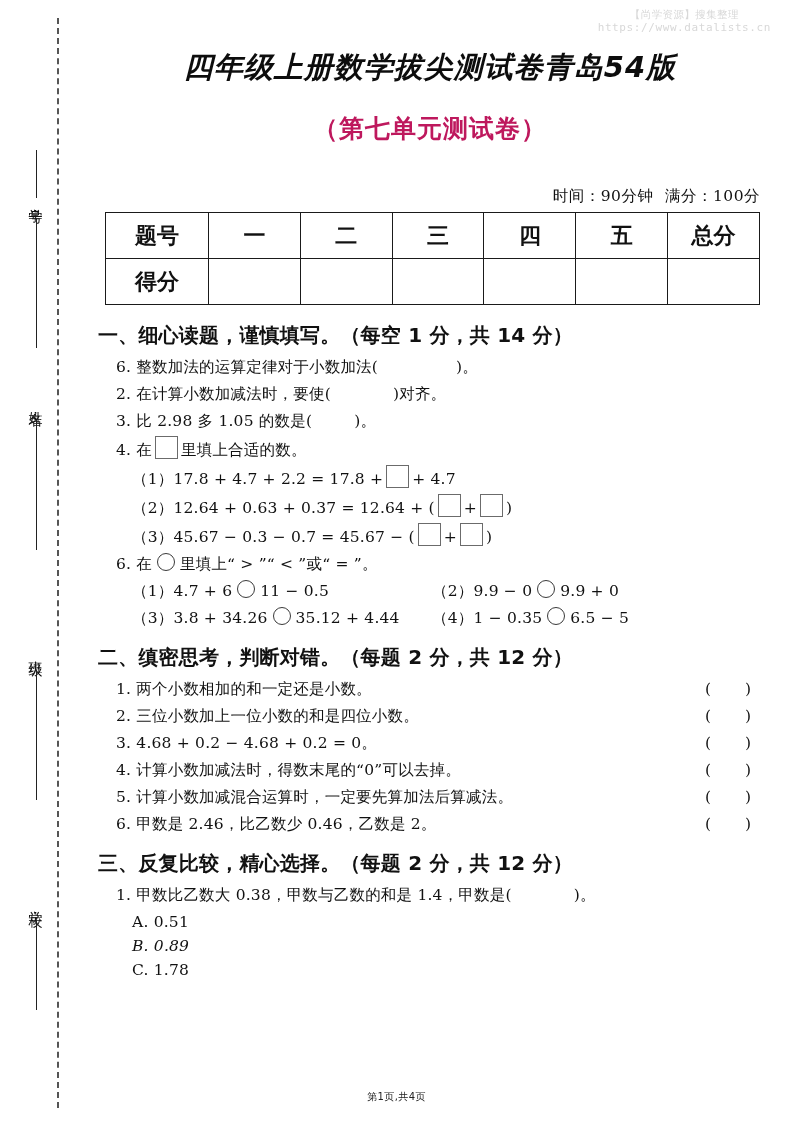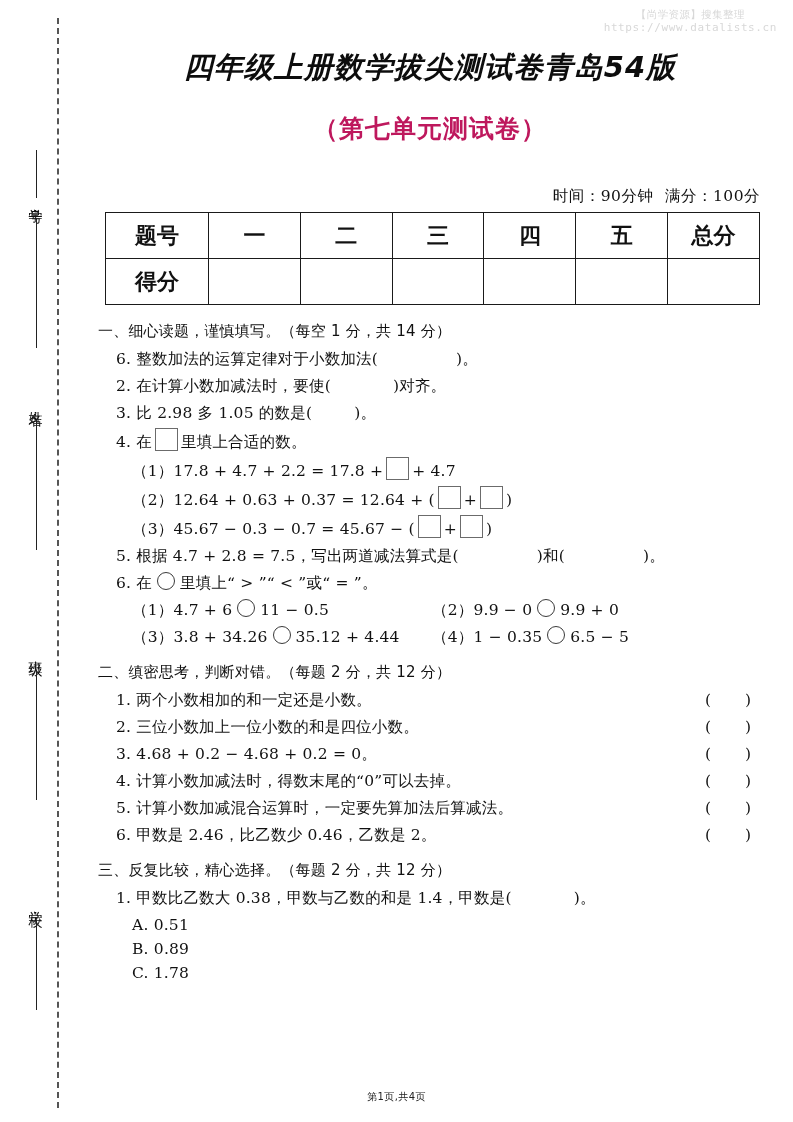--- a/index.html
+++ b/index.html
@@ -8,21 +8,21 @@
     background:#ffffff;
     font-family:"DejaVu Serif", serif;
     color:#111111;
     position:relative;
     overflow:hidden;
   }
   .page { position:absolute; inset:0; }
 
   
   .watermark {
-    position:absolute; top:8px; right:16px;
+    position:absolute; top:8px; right:22px;
     text-align:center;
     color:#d8d8d8;
     line-height:1.25;
     user-select:none;
   }
   .wm-line1 { font-size:10.5px; font-family:"DejaVu Sans", sans-serif; letter-spacing:.4px; }
   .wm-line2 { font-size:11px; font-family:"DejaVu Sans Mono", monospace; letter-spacing:.6px; }
 
   
   .cutline {
@@ -89,22 +89,22 @@
     font-family:"DejaVu Sans", sans-serif;
     font-weight:bold;
     font-size:22px;
   }
   .score-table td.head-label { width:100px; }
 
   
   .content { position:absolute; left:98px; top:322px; right:28px; }
   .sec-head {
     font-family:"DejaVu Sans", sans-serif;
-    font-weight:normal;
-    font-size:15px;
+    font-weight:bold;
+    font-size:20px;
     margin:0 0 6px 0;
     letter-spacing:.2px;
   }
   .q {
     position:relative;
     font-size:15.5px;
     line-height:1.55;
     margin:0 0 3px 0;
     padding-left:18px;
     letter-spacing:.2px;
@@ -136,21 +136,21 @@
     letter-spacing:0;
   }
   .tf-mark .sp { display:inline-block; width:34px; }
 
   .two-col { display:flex; }
   .two-col > span:first-child { width:300px; display:inline-block; }
 
   .opts { display:flex;flex-direction:column; }
   .opts > span { display:inline-block; }
   .opt-a { width:215px; }
-  .opt-b { width:205px; }
+  .opt-b { width:205px;font-style:italic; }
 
   .sec-gap { height:11px; }
 
   
   .footer {
     position:absolute; left:0; right:0; bottom:18px;
     text-align:center;
     font-family:"DejaVu Sans", sans-serif;
     font-size:10px;
     color:#222;
@@ -245,23 +245,20 @@
     </div>
 
     <div class="q sub">
       <span>（2）</span><span>12.64 + 0.63 + 0.37 = 12.64 + (</span><span class="fbox"></span><span>+</span><span class="fbox"></span><span>)</span>
     </div>
 
     <div class="q sub">
       <span>（3）</span><span>45.67 − 0.3 − 0.7 = 45.67 − (</span><span class="fbox"></span><span>+</span><span class="fbox"></span><span>)</span>
     </div>
 
-    <div class="q">
-      <span>5. 根据 4.7 + 2.8 = 7.5，写出两道减法算式是(</span><span class="gap-l"></span><span>)和(</span><span class="gap-l"></span><span>)。</span>
-    </div>
 
     <div class="q">
       <span>6. 在</span><span class="circ"></span><span>里填上“ &gt; ”“ &lt; ”或“ = ”。</span>
     </div>
 
     <div class="q sub two-col">
       <span><span>（1）</span><span>4.7 + 6</span><span class="circ"></span><span>11 − 0.5</span></span>
       <span><span>（2）</span><span>9.9 − 0</span><span class="circ"></span><span>9.9 + 0</span></span>
     </div>
 

